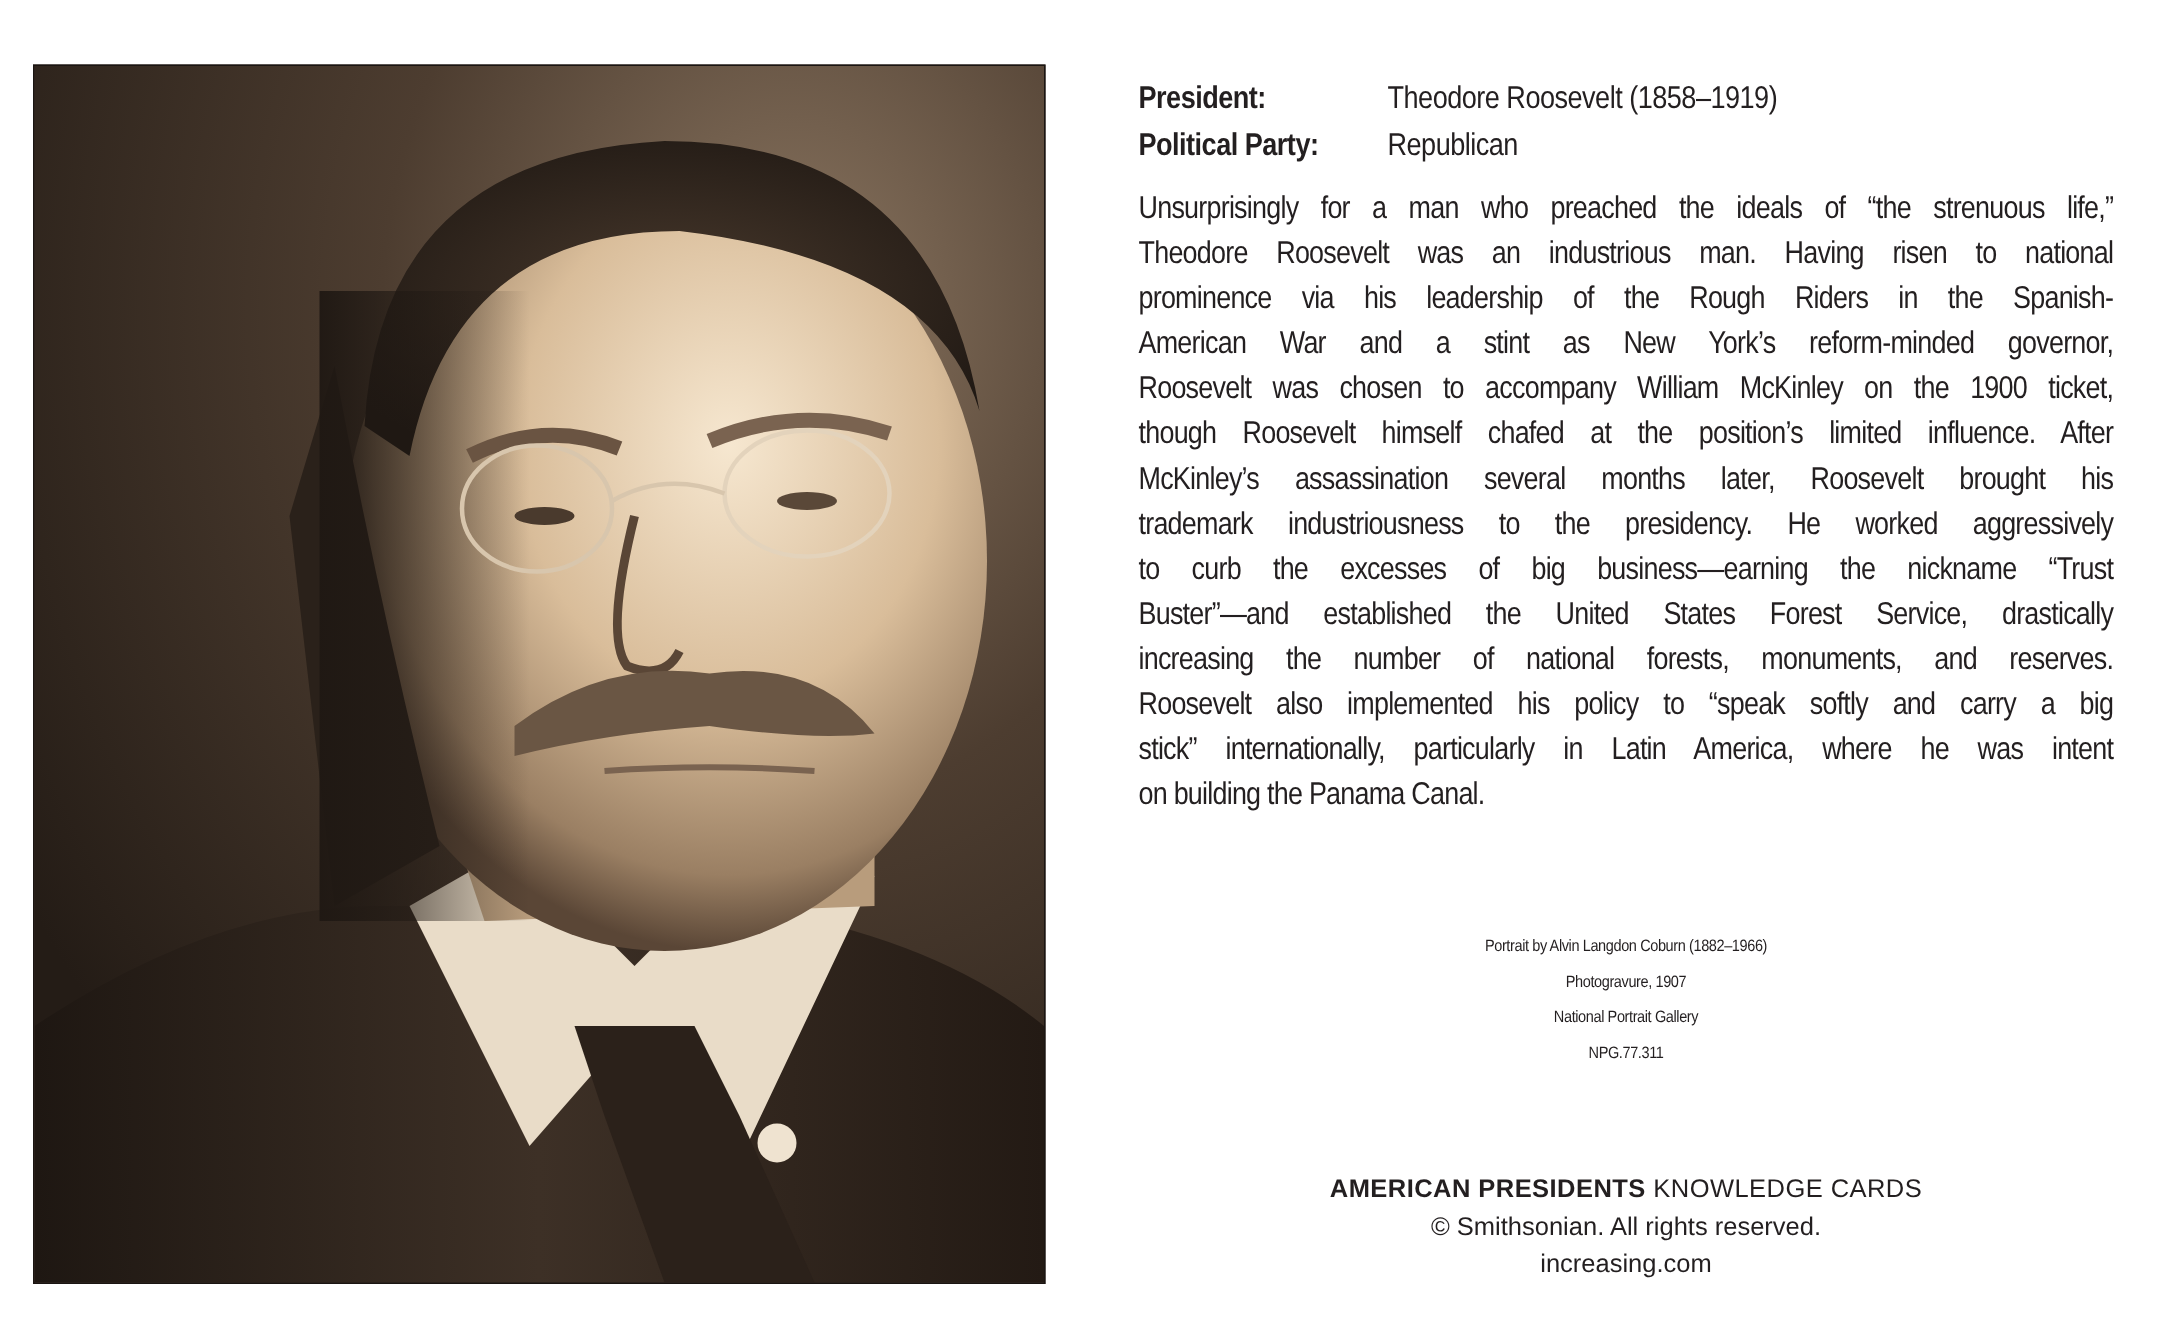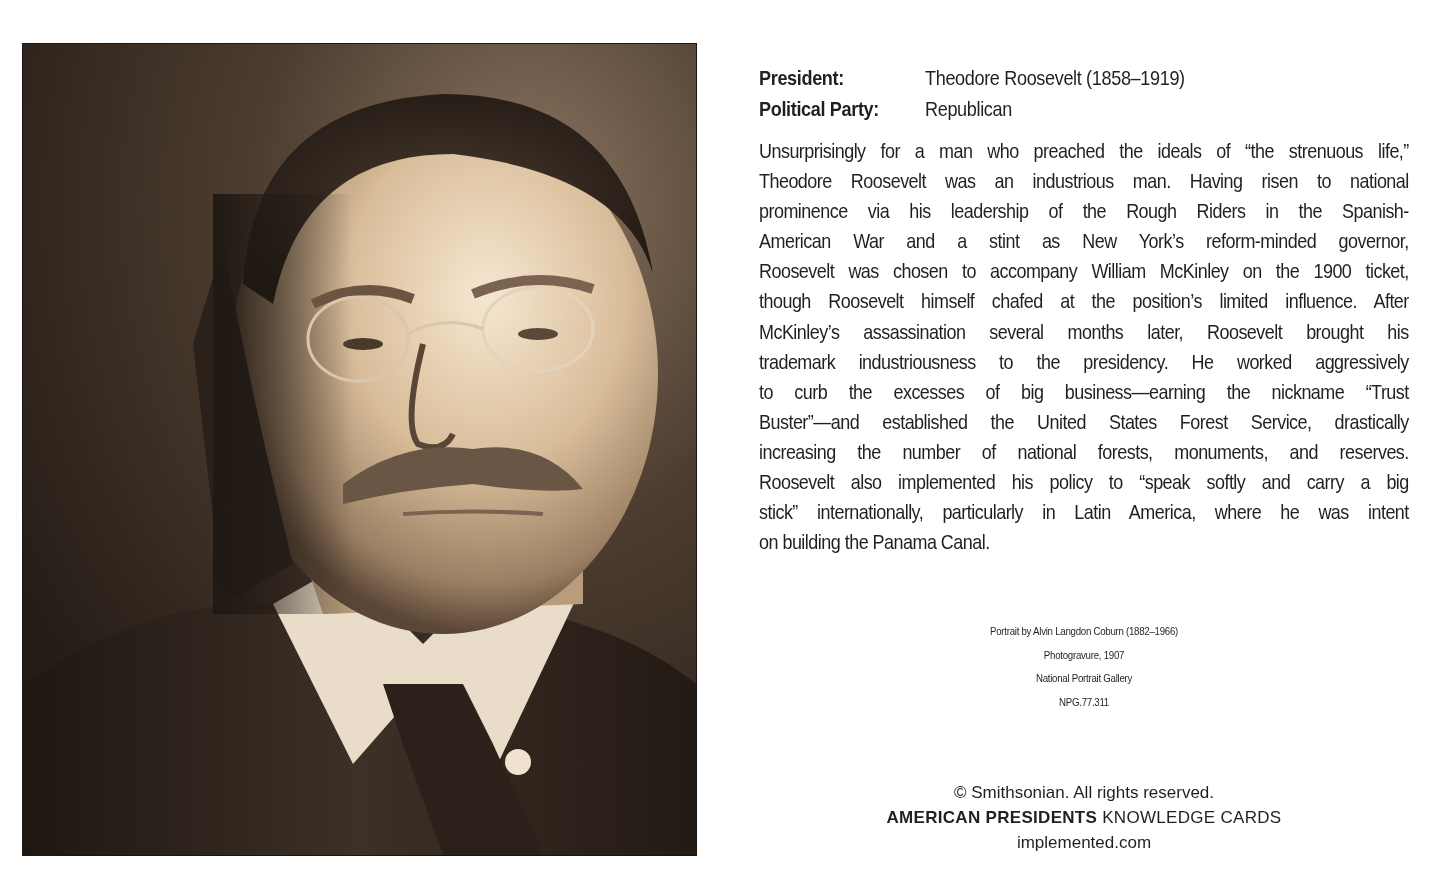--- a/index.html
+++ b/index.html
@@ -27,21 +27,20 @@
       background: #3a2f26;
     }
     .portrait svg { display: block; width: 100%; height: 100%; }
 
     
     .info {
       position: absolute;
       left: 759px;
       top: 54px;
       width: 650px;
-      margin-top: 12px;
     }
     .facts { margin: 0; padding: 0; }
     .fact-row {
       display: flex;
       height: 30.5px;
       align-items: baseline;
       font-size: 21px;
       letter-spacing: -0.4px;
     }
     .fact-label {
@@ -197,16 +196,16 @@
 </div>
 
 <div class="credits">
   <div>Portrait by Alvin Langdon Coburn (1882–1966)</div>
   <div>Photogravure, 1907</div>
   <div>National Portrait Gallery</div>
   <div>NPG.77.311</div>
 </div>
 
 <div class="footer">
+  <div><span class="brand-bold">AMERICAN PRESIDENTS</span><span class="brand-regular"> KNOWLEDGE CARDS</span></div>
   <div>© Smithsonian. All rights reserved.</div>
-  <div><span class="brand-bold">AMERICAN PRESIDENTS</span><span class="brand-regular"> KNOWLEDGE CARDS</span></div>
-  <div>implemented.com</div>
+  <div>increasing.com</div>
 </div>
 
 </body></html>

